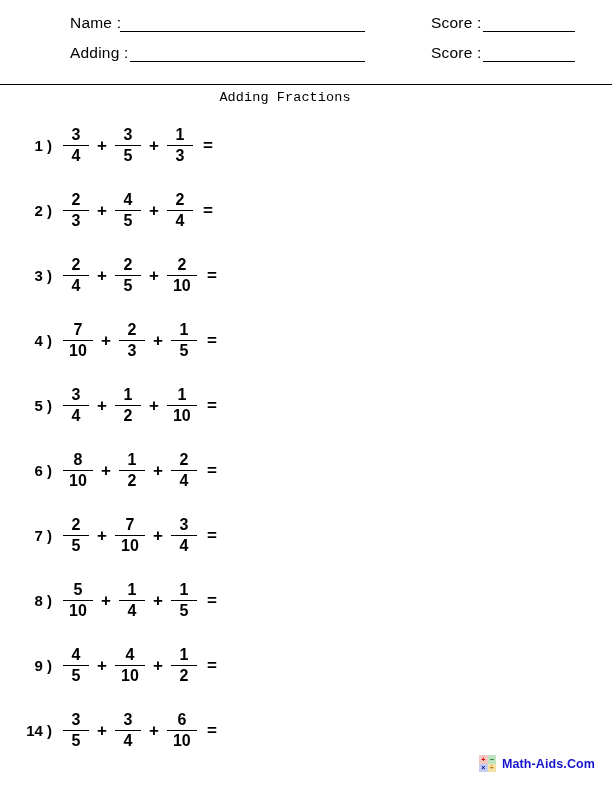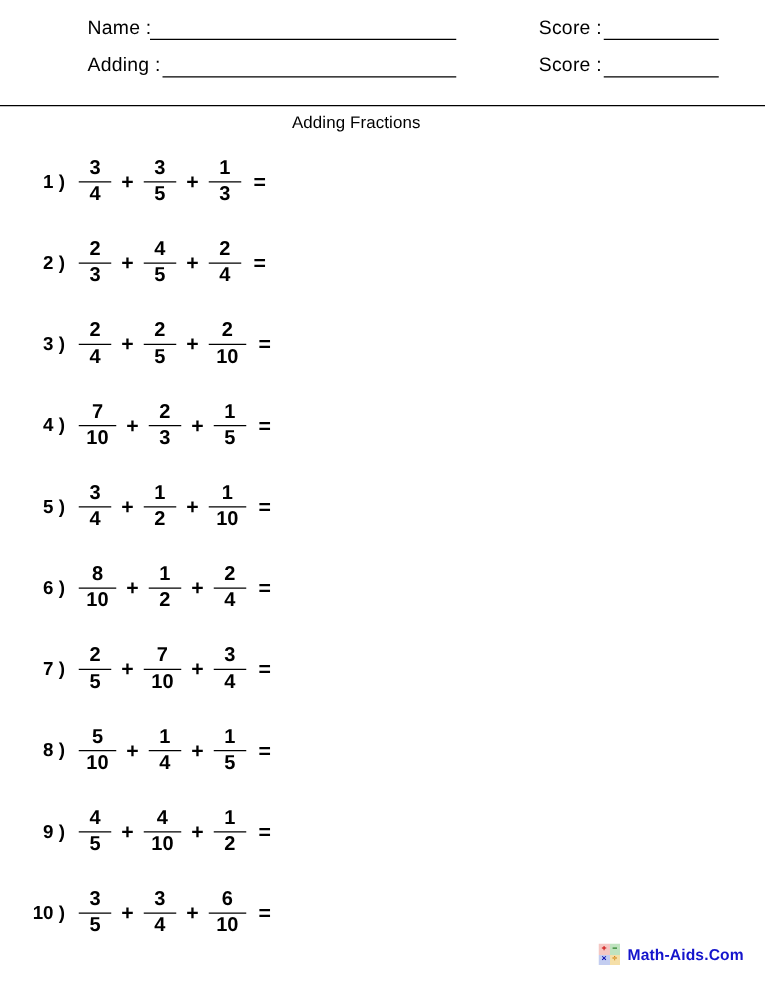--- a/index.html
+++ b/index.html
@@ -59,20 +59,21 @@
   
   #title {
     position: absolute;
     left: 0;
     top: 90px;
     width: 570px;
     text-align: center;
     font-size: 13.5px;
     font-weight: normal;
     letter-spacing: 0.1px;
+    font-family: Liberation Mono, monospace;
   }
 
   
   #problems {
     position: absolute;
     left: 0;
     top: 113px;
     width: 612px;
   }
   .problem-row {
@@ -400,21 +401,21 @@
         <span class="op">+</span>
         <span class="frac">
           <span class="num">1</span>
           <span class="bar"></span>
           <span class="den">2</span>
         </span>
         <span class="eq">=</span>
       </div>
     </div>
     <div class="problem-row">
-      <div class="prob-num">10 )</div>
+      <div class="prob-num">14 )</div>
       <div class="expr">
         <span class="frac">
           <span class="num">3</span>
           <span class="bar"></span>
           <span class="den">5</span>
         </span>
         <span class="op">+</span>
         <span class="frac">
           <span class="num">3</span>
           <span class="bar"></span>

